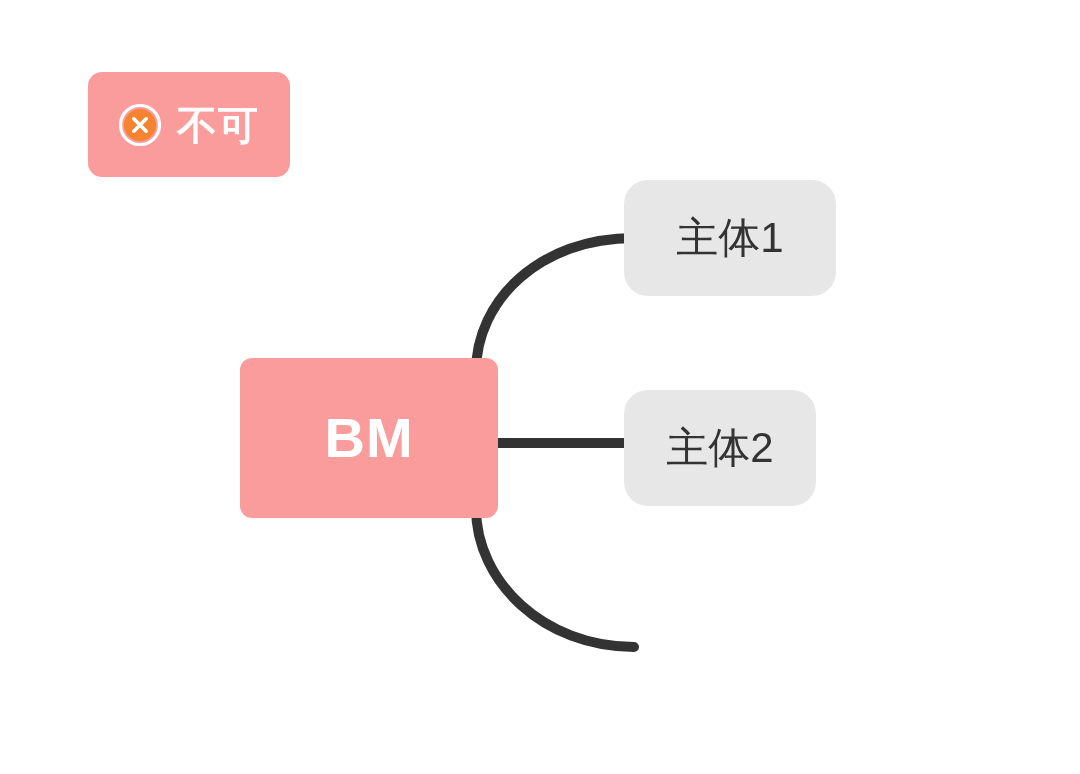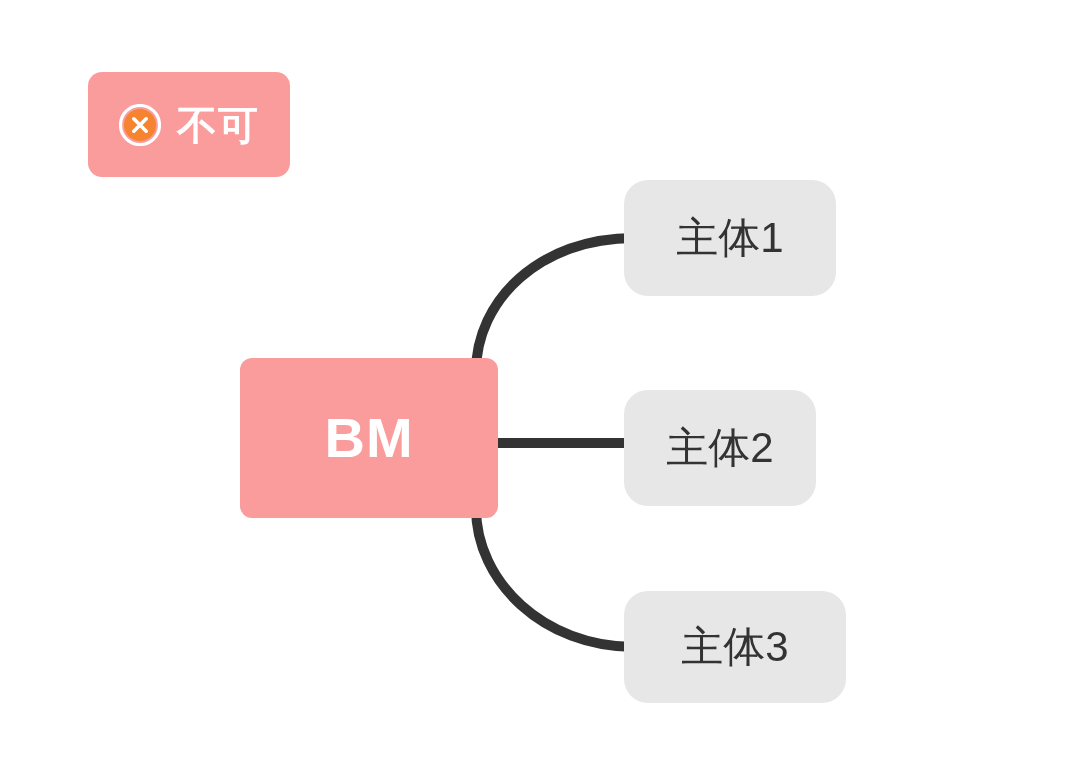--- a/index.html
+++ b/index.html
@@ -130,17 +130,14 @@
   </div>
 
   <div class="node node-child" id="node-child-0">
     <span class="node-label">主体1</span>
   </div>
 
   <div class="node node-child" id="node-child-1">
     <span class="node-label">主体2</span>
   </div>
 
-  <div class="node node-child" id="node-child-2">
-    <span class="node-label">主体3</span>
-  </div>
 
 </div>
 
 </body></html>

